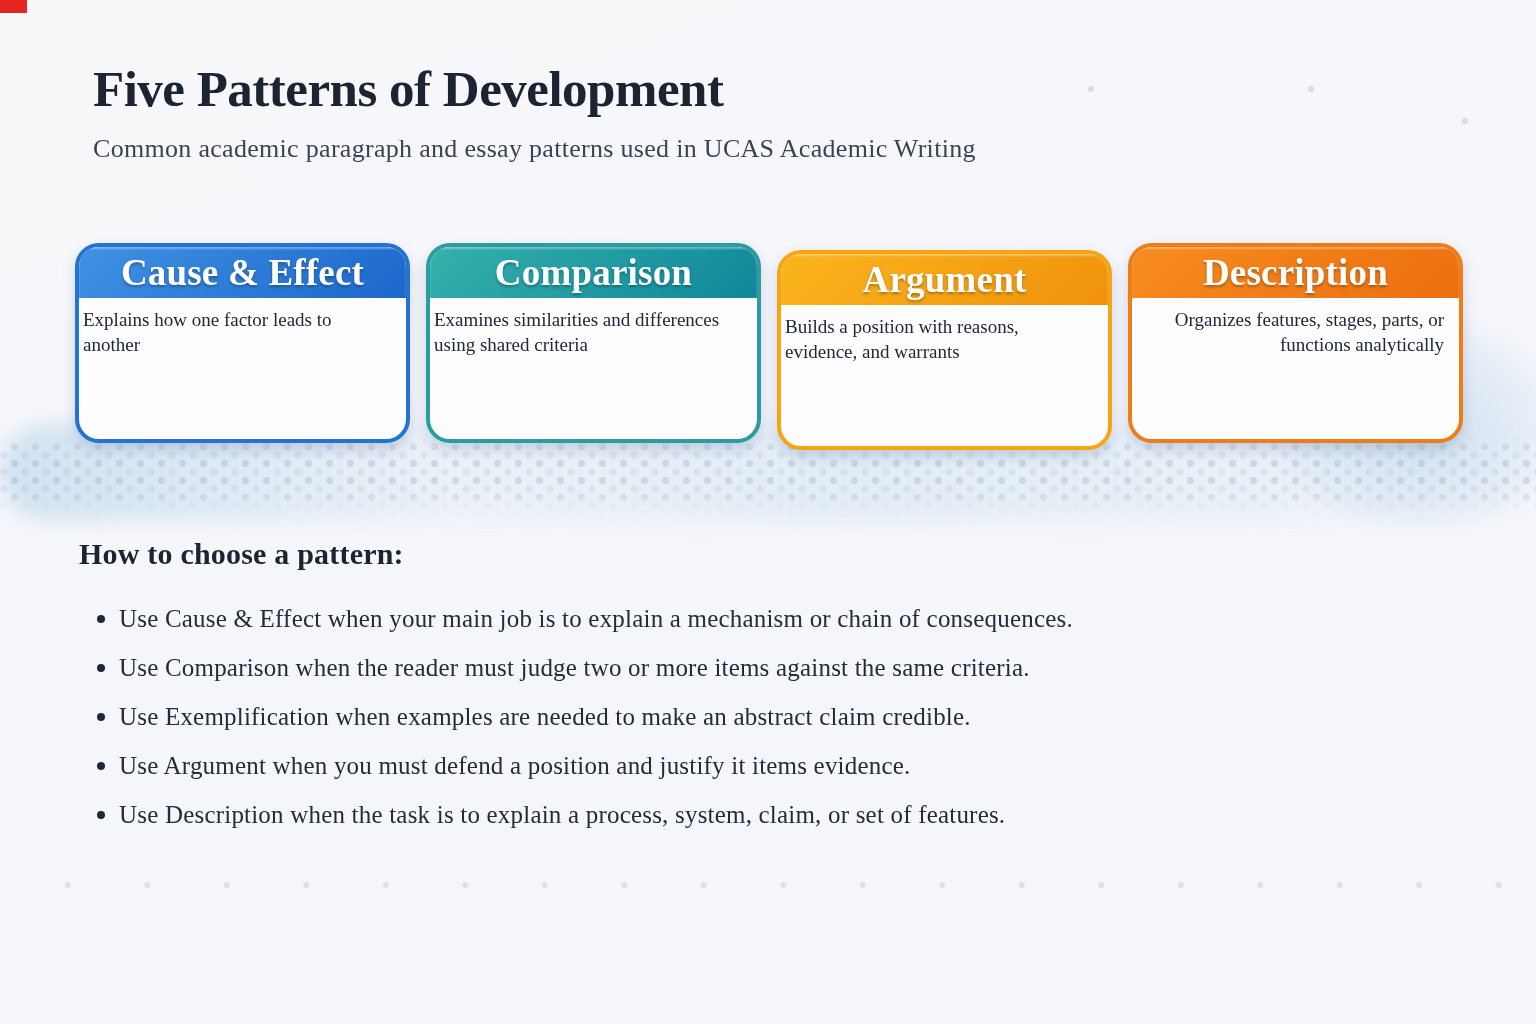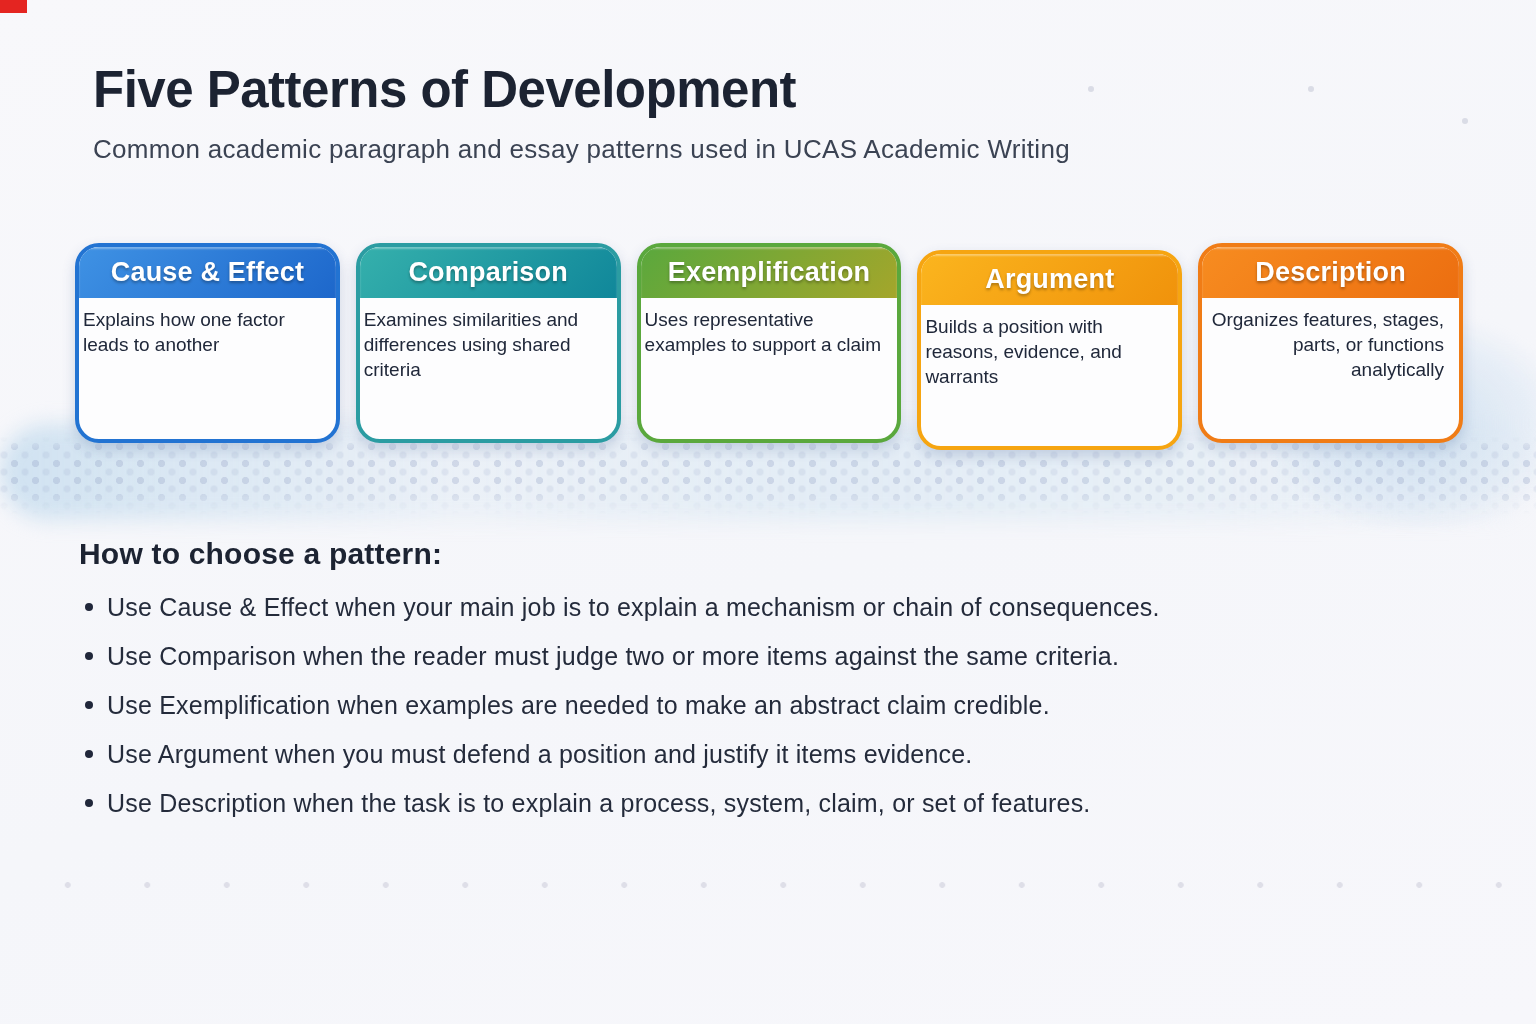--- a/index.html
+++ b/index.html
@@ -5,20 +5,21 @@
   html,body{margin:0;padding:0;}
   body{
     font-family:"Liberation Sans","DejaVu Sans",sans-serif;
     background:#e9e9ee;
   }
   .canvas{
     position:relative;
     width:1536px;height:1024px;
     background:linear-gradient(160deg,#f8f8fb 0%,#f5f6fa 55%,#f7f7fb 100%);
     overflow:hidden;
+    font-family:Liberation Serif, serif;
   }
 
   
   .corner-mark{
     position:absolute;left:0;top:0;width:27px;height:13px;
     background:#e42521;
   }
   .wash-band{
     position:absolute;left:0;top:424px;width:1536px;height:96px;
     background:linear-gradient(to right,
@@ -77,38 +78,38 @@
     border:4px solid #888;
     border-radius:24px;
     height:192px;
     box-shadow:0 6px 14px rgba(45,75,135,0.20);
     overflow:hidden;
     display:flex;flex-direction:column;
   }
   .card-header{
     height:51px;flex:0 0 51px;
     display:flex;align-items:center;justify-content:center;
-    color:#ffffff;font-size:27px;font-weight:700;
+    color:#ffffff;font-size:37px;font-weight:700;
     text-shadow:0 2px 3px rgba(0,0,0,0.30);
     box-shadow:inset 0 2px 2px rgba(255,255,255,0.35);
     letter-spacing:0.2px;
   }
   .card-body{
     padding:9px 15px 6px 4px;
     font-size:19px;line-height:1.32;color:#20283a;
   }
 
   
   .howto-heading{
     position:absolute;left:79px;top:537px;
     font-size:30px;font-weight:700;color:#1c2332;letter-spacing:0.2px;
   }
   .bullet-list{
     position:absolute;left:79px;top:591px;width:1400px;
-    list-style:none;margin:0;padding:0;
+    list-style:none;margin:12px;padding:0;
   }
   .bullet-list li{
     position:relative;
     padding-left:28px;
     margin-bottom:17px;
     font-size:25px;line-height:32px;color:#242b3b;letter-spacing:0.2px;
   }
   .bullet-list li::before{
     content:"";
     position:absolute;left:6px;top:12px;
@@ -135,24 +136,20 @@
 
   <div class="cards-row">
     <div class="card" style="border-color: rgb(34, 115, 210);">
       <div class="card-header" style="background: linear-gradient(135deg, rgb(63, 146, 228), rgb(29, 103, 203));">Cause &amp; Effect</div>
       <div class="card-body">Explains how one factor leads to another</div>
     </div>
     <div class="card" style="border-color: rgb(43, 156, 162);">
       <div class="card-header" style="background: linear-gradient(135deg, rgb(53, 176, 172), rgb(16, 135, 154));">Comparison</div>
       <div class="card-body">Examines similarities and differences using shared criteria</div>
     </div>
-    <div class="card" style="border-color: rgb(90, 168, 61);">
-      <div class="card-header" style="background: linear-gradient(135deg, rgb(90, 168, 61), rgb(164, 166, 43));">Exemplification</div>
-      <div class="card-body">Uses representative examples to support a claim</div>
-    </div>
     <div class="card" style="border-color: rgb(246, 165, 17); margin-top: 7px;">
       <div class="card-header" style="background: linear-gradient(135deg, rgb(251, 181, 30), rgb(240, 146, 11));">Argument</div>
       <div class="card-body">Builds a position with reasons, evidence, and warrants</div>
     </div>
     <div class="card" style="border-color: rgb(240, 124, 22); text-align: right;">
       <div class="card-header" style="background: linear-gradient(135deg, rgb(247, 140, 32), rgb(236, 110, 16));">Description</div>
       <div class="card-body">Organizes features, stages, parts, or functions analytically</div>
     </div>
   </div>
 

